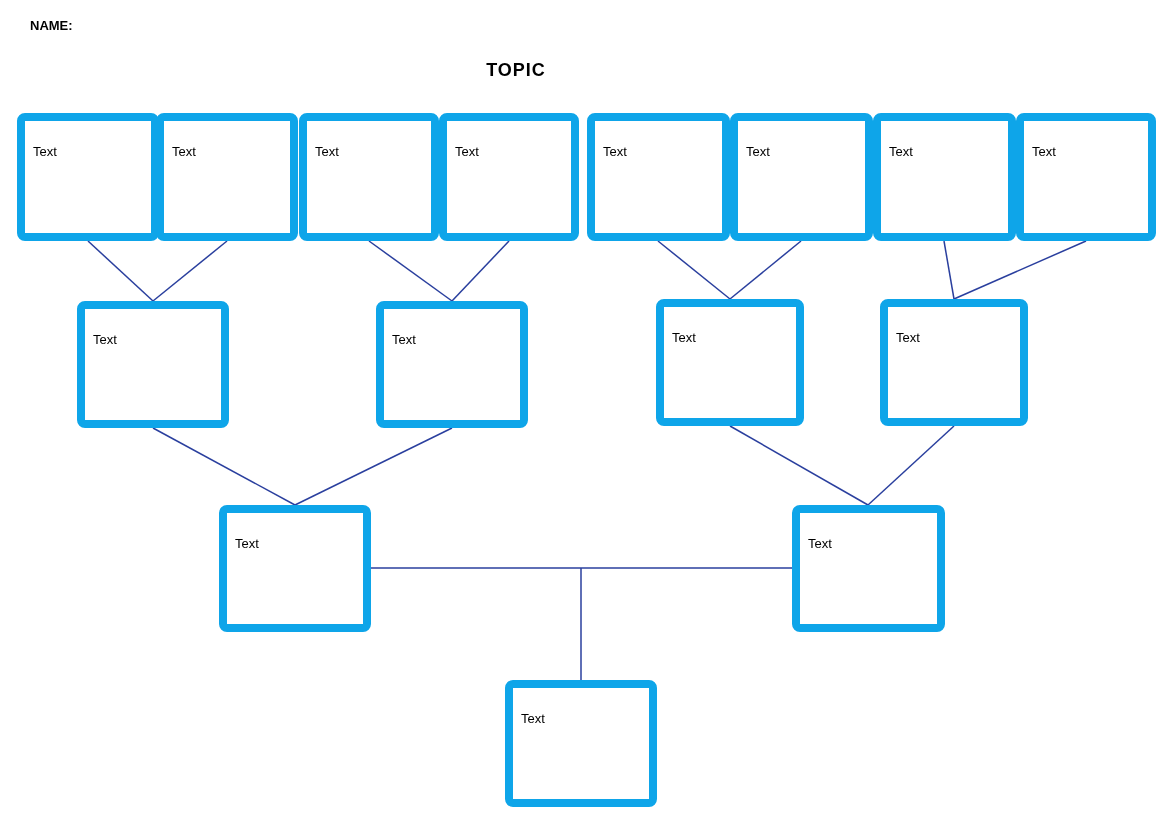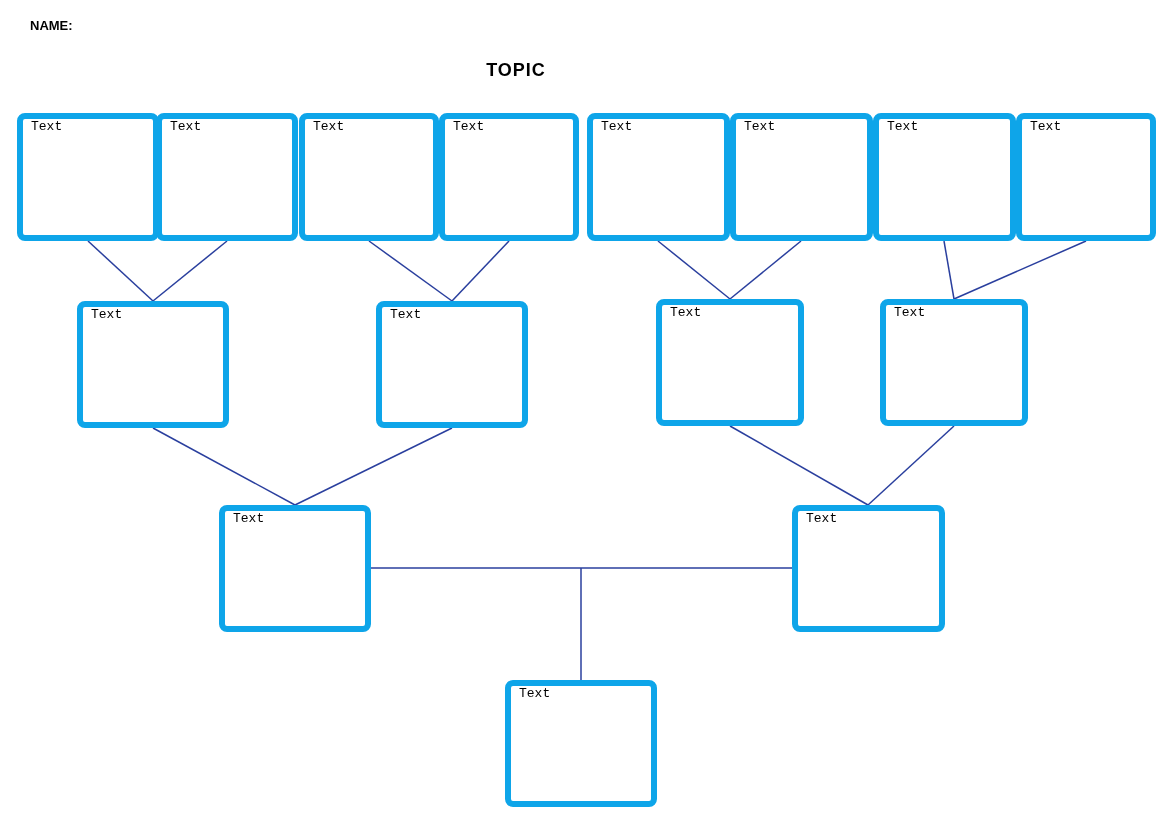--- a/index.html
+++ b/index.html
@@ -29,30 +29,29 @@
       top: 60px;
       left: 50%;
       transform: translateX(-50%);
       font-size: 18px;
       font-weight: bold;
       color: #000;
       letter-spacing: 1px;
     }
     .node {
       position: absolute;
-      border: 6px solid #0ea5e9;
+      border: 8px solid #0ea5e9;
       border-radius: 8px;
       background: #fff;
       display: flex;
       align-items: flex-start;
       justify-content: flex-start;
-      padding: 0 8px;
+      padding: 23px 8px;
       font-size: 13px;
       color: #000;
-      font-family: Liberation Mono, monospace;
     }
     svg.connector {
       position: absolute;
       top: 0;
       left: 0;
       width: 1169px;
       height: 827px;
       pointer-events: none;
     }
     svg.connector line, svg.connector polyline {

